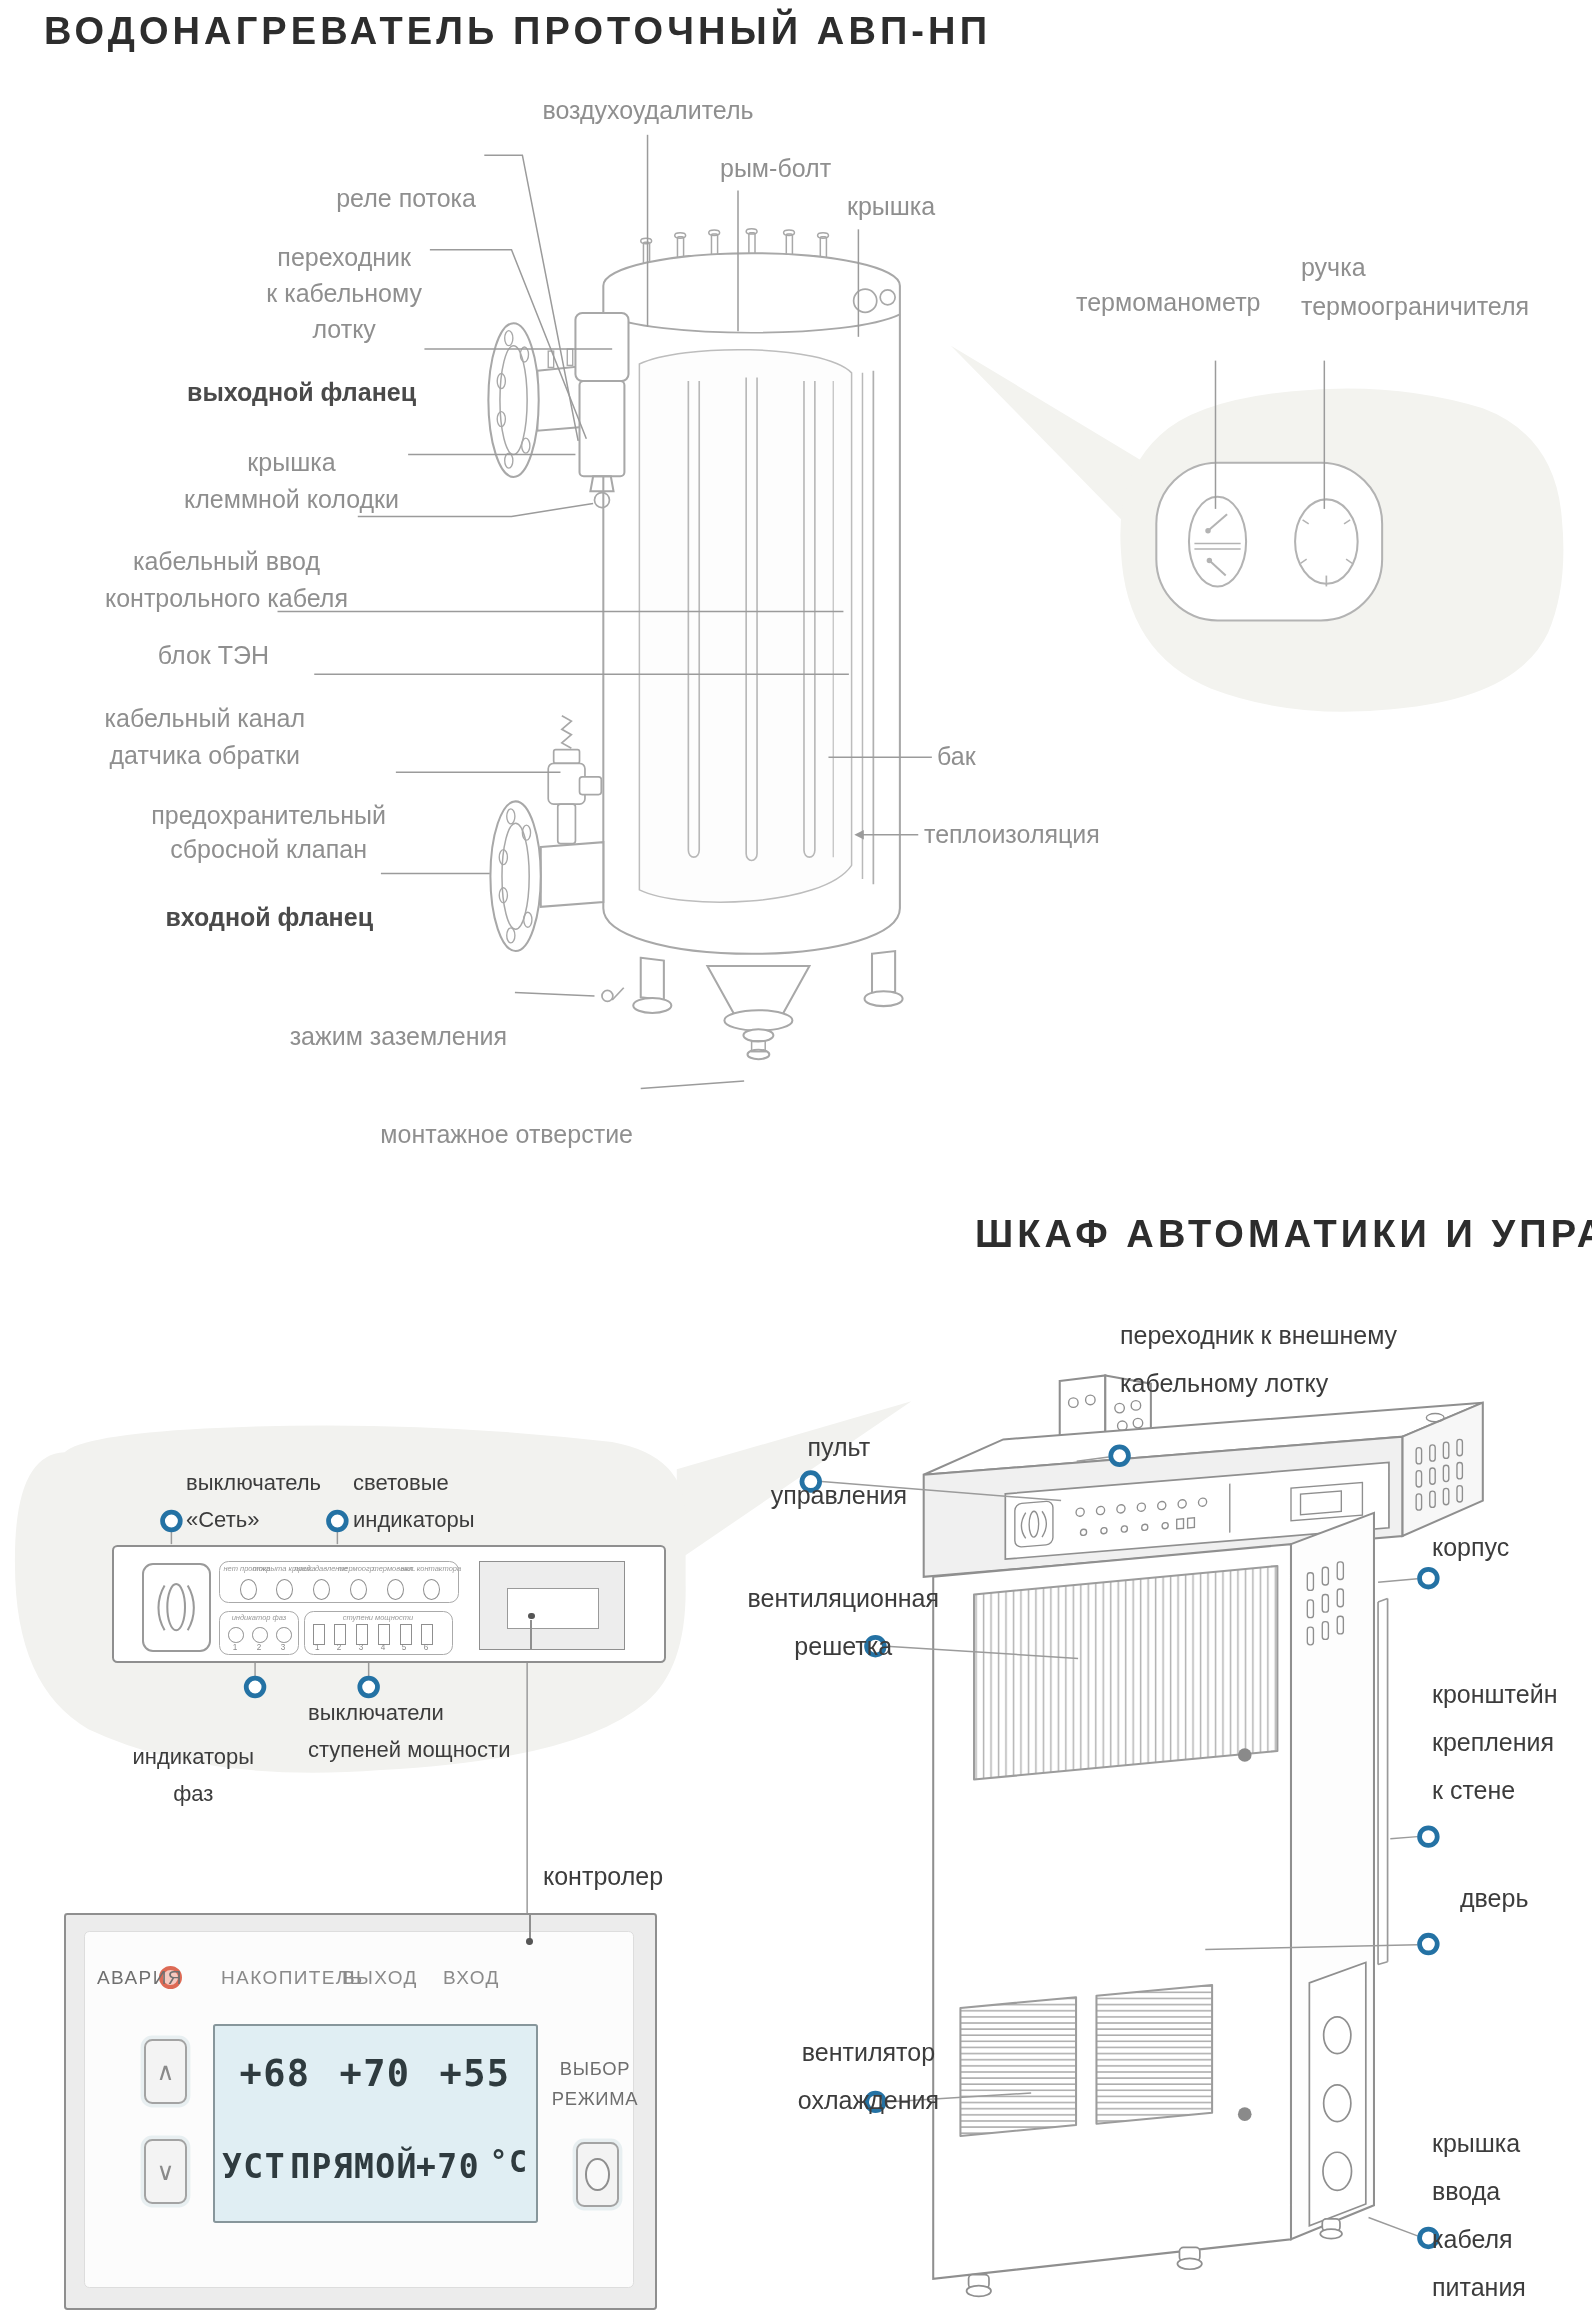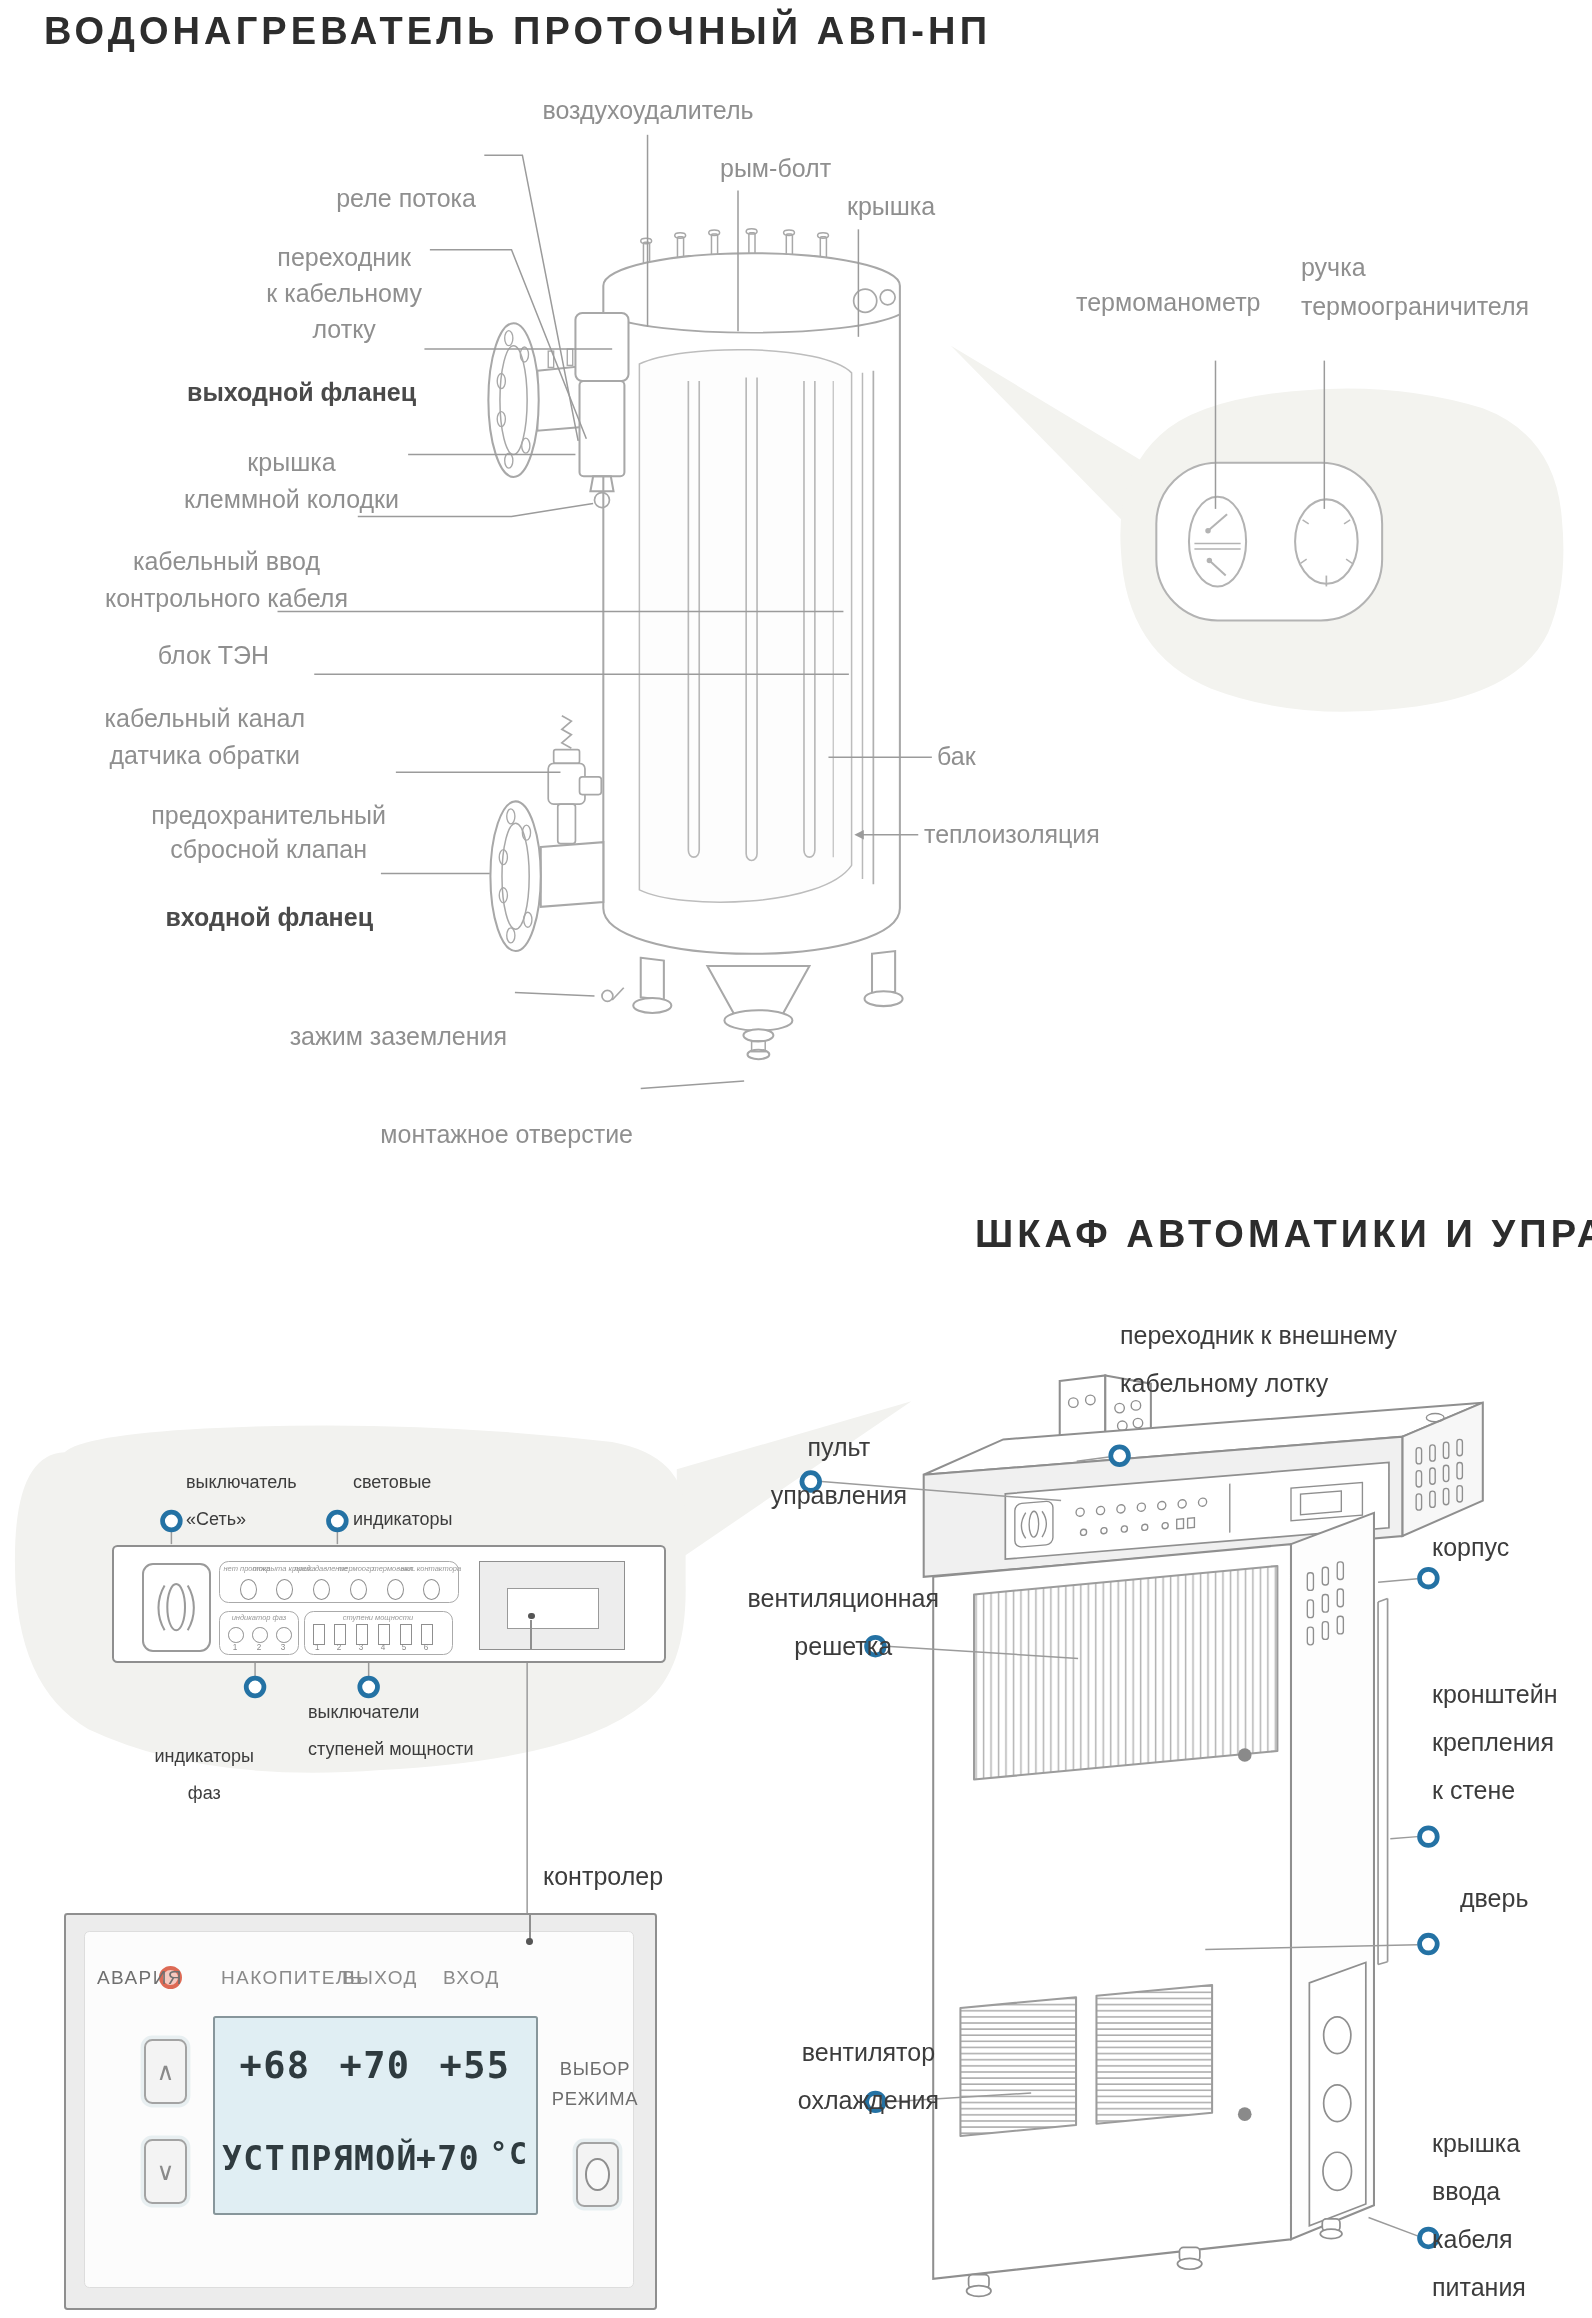--- a/index.html
+++ b/index.html
@@ -3,21 +3,21 @@
 <meta charset="utf-8">
 <style>
   html,body{margin:0;padding:0;background:#fff;}
   #page{position:relative;width:1593px;height:2319px;background:#fff;overflow:hidden;
         font-family:"Liberation Sans","DejaVu Sans",sans-serif;}
   #art{position:absolute;left:0;top:0;z-index:0;}
   .title{position:absolute;font-size:38px;font-weight:bold;letter-spacing:4.1px;color:#2d2d2d;z-index:2;white-space:nowrap;}
   .lbl{position:absolute;font-size:25px;line-height:35px;color:#8f8f8f;white-space:pre-line;z-index:2;}
   .lbl.b{font-weight:bold;color:#4a4a4a;}
   .lbl.dark{color:#3c3c3c;line-height:48px;}
-  .lbl.bub{color:#3c3c3c;font-size:18px;line-height:37px;}
+  .lbl.bub{color:#3c3c3c;font-size:22px;line-height:37px;}
   .r{transform:translateX(-100%);text-align:center;margin-top:44px;}
   .c{transform:translateX(-50%);text-align:center;}
   
   #pult{position:absolute;left:112px;top:1545px;width:550px;height:114px;background:#fff;
         border:2px solid #8f8f8f;border-radius:5.4px;z-index:1;}
   .pbox{position:absolute;border:2px solid #9a9a9a;border-radius:11px;background:#fff;}
   .pgroup{position:absolute;border:1.4px solid #aaa;border-radius:9.5px;background:#fff;}
   .cap{position:absolute;transform:translateX(-50%);font-size:7.5px;color:#999;white-space:nowrap;font-style:italic;}
   .num{position:absolute;transform:translateX(-50%);font-size:8.2px;color:#8a8a8a;}
   .oval{position:absolute;width:15px;height:19px;border:1.7px solid #8f8f8f;border-radius:50%;background:#fff;}
@@ -25,21 +25,21 @@
   .sw{position:absolute;width:10.2px;height:18.4px;border:1.7px solid #8f8f8f;background:#fff;}
   
   #ctrl{position:absolute;left:64px;top:1913px;width:589px;height:393px;background:#ececec;
         border:2px solid #8f8f8f;border-radius:3.4px;z-index:1;}
   #ctrl .inner{position:absolute;left:17.7px;top:16.3px;width:548px;height:355px;background:#fcfcfc;
         border:1.4px solid #ddd;border-radius:5.4px;}
   .clab{position:absolute;font-size:19px;color:#8a8a8a;letter-spacing:1.4px;white-space:nowrap;z-index:2;}
   .cbtn{position:absolute;width:39px;height:61px;background:#f3f3f3;border:2px solid #a3a3a3;border-radius:8.2px;
         box-shadow:0 0 0 3.4px #e8eff1;display:flex;align-items:center;justify-content:center;
         font-size:24.5px;color:#8a8a8a;z-index:2;}
-  #lcd{position:absolute;left:147px;top:101px;width:321px;height:195px;background:#e0eef3;
+  #lcd{position:absolute;left:147px;top:109px;width:321px;height:195px;background:#e0eef3;
        border:2px solid #87969b;border-radius:2.7px;}
   .lcdv{position:absolute;transform:translateX(-50%);font-family:"DejaVu Sans Mono",monospace;
         font-weight:bold;color:#2f3b3f;letter-spacing:1.4px;white-space:nowrap;}
   .dot{position:absolute;width:6.8px;height:6.8px;border-radius:50%;background:#555;}
   .vline{position:absolute;width:2px;background:#8f8f8f;}
   #led{position:absolute;left:93px;top:51px;width:15px;height:15px;border-radius:50%;
        background:#f5c9c0;border:4.1px solid #dd6a55;}
   #modebtn .ell{width:20.4px;height:28.6px;border:2px solid #8f8f8f;border-radius:50%;background:#f9f9f9;}
 </style>
 </head>

